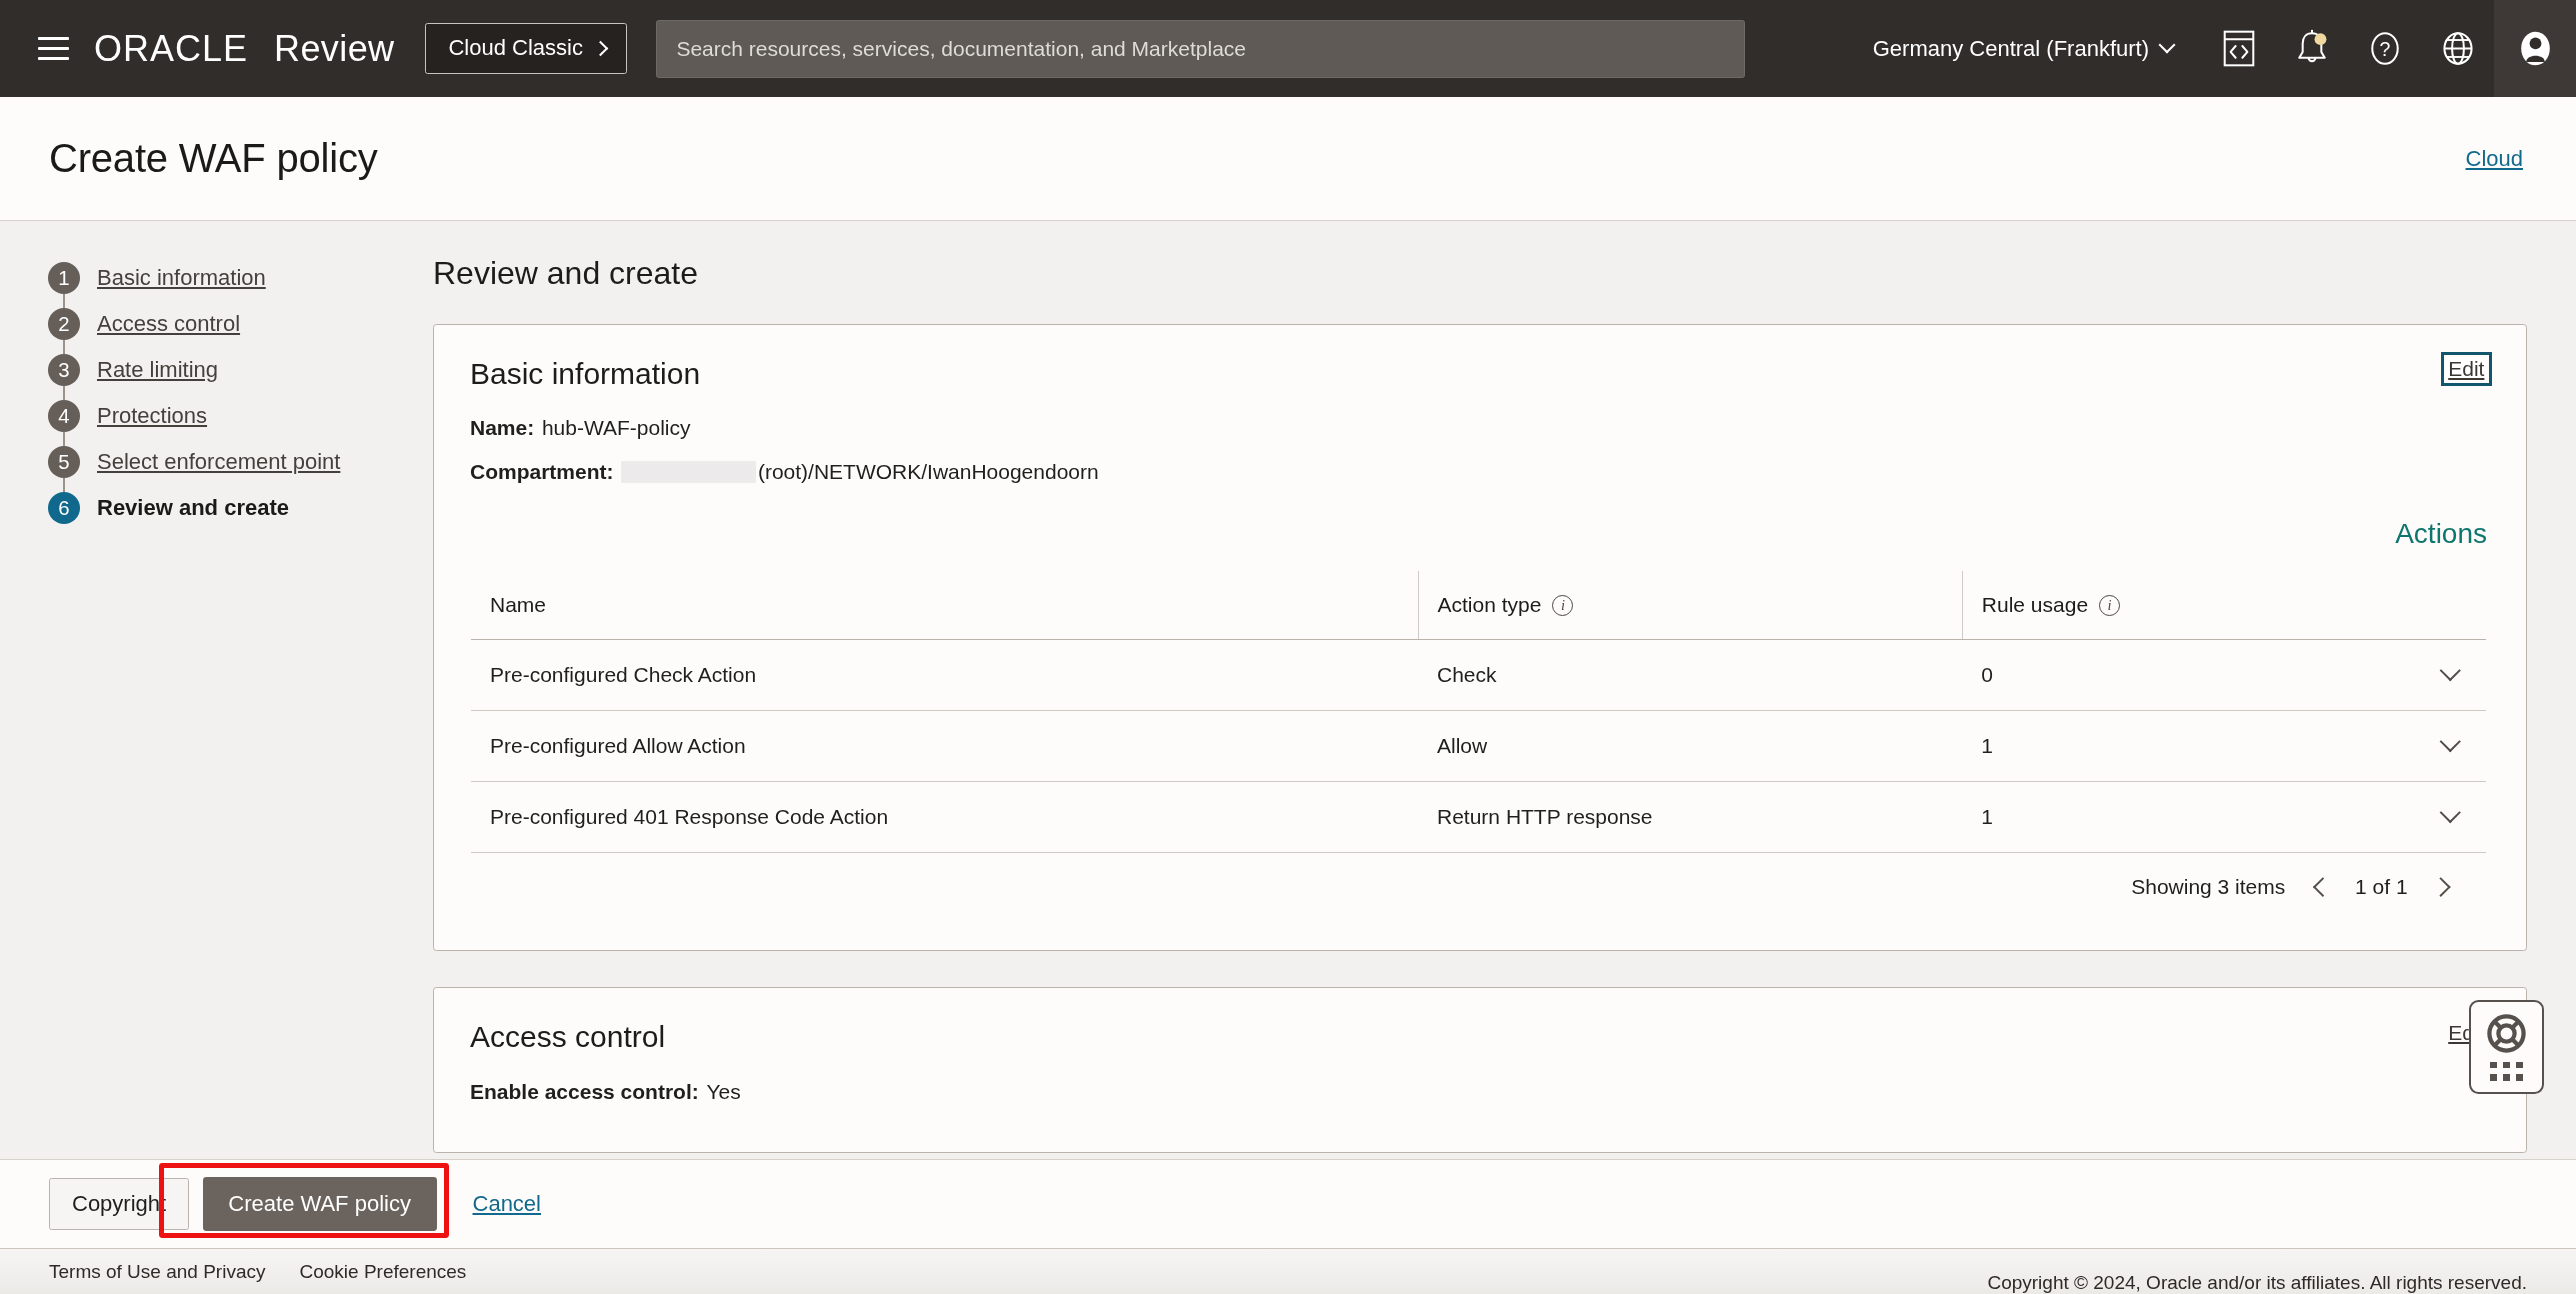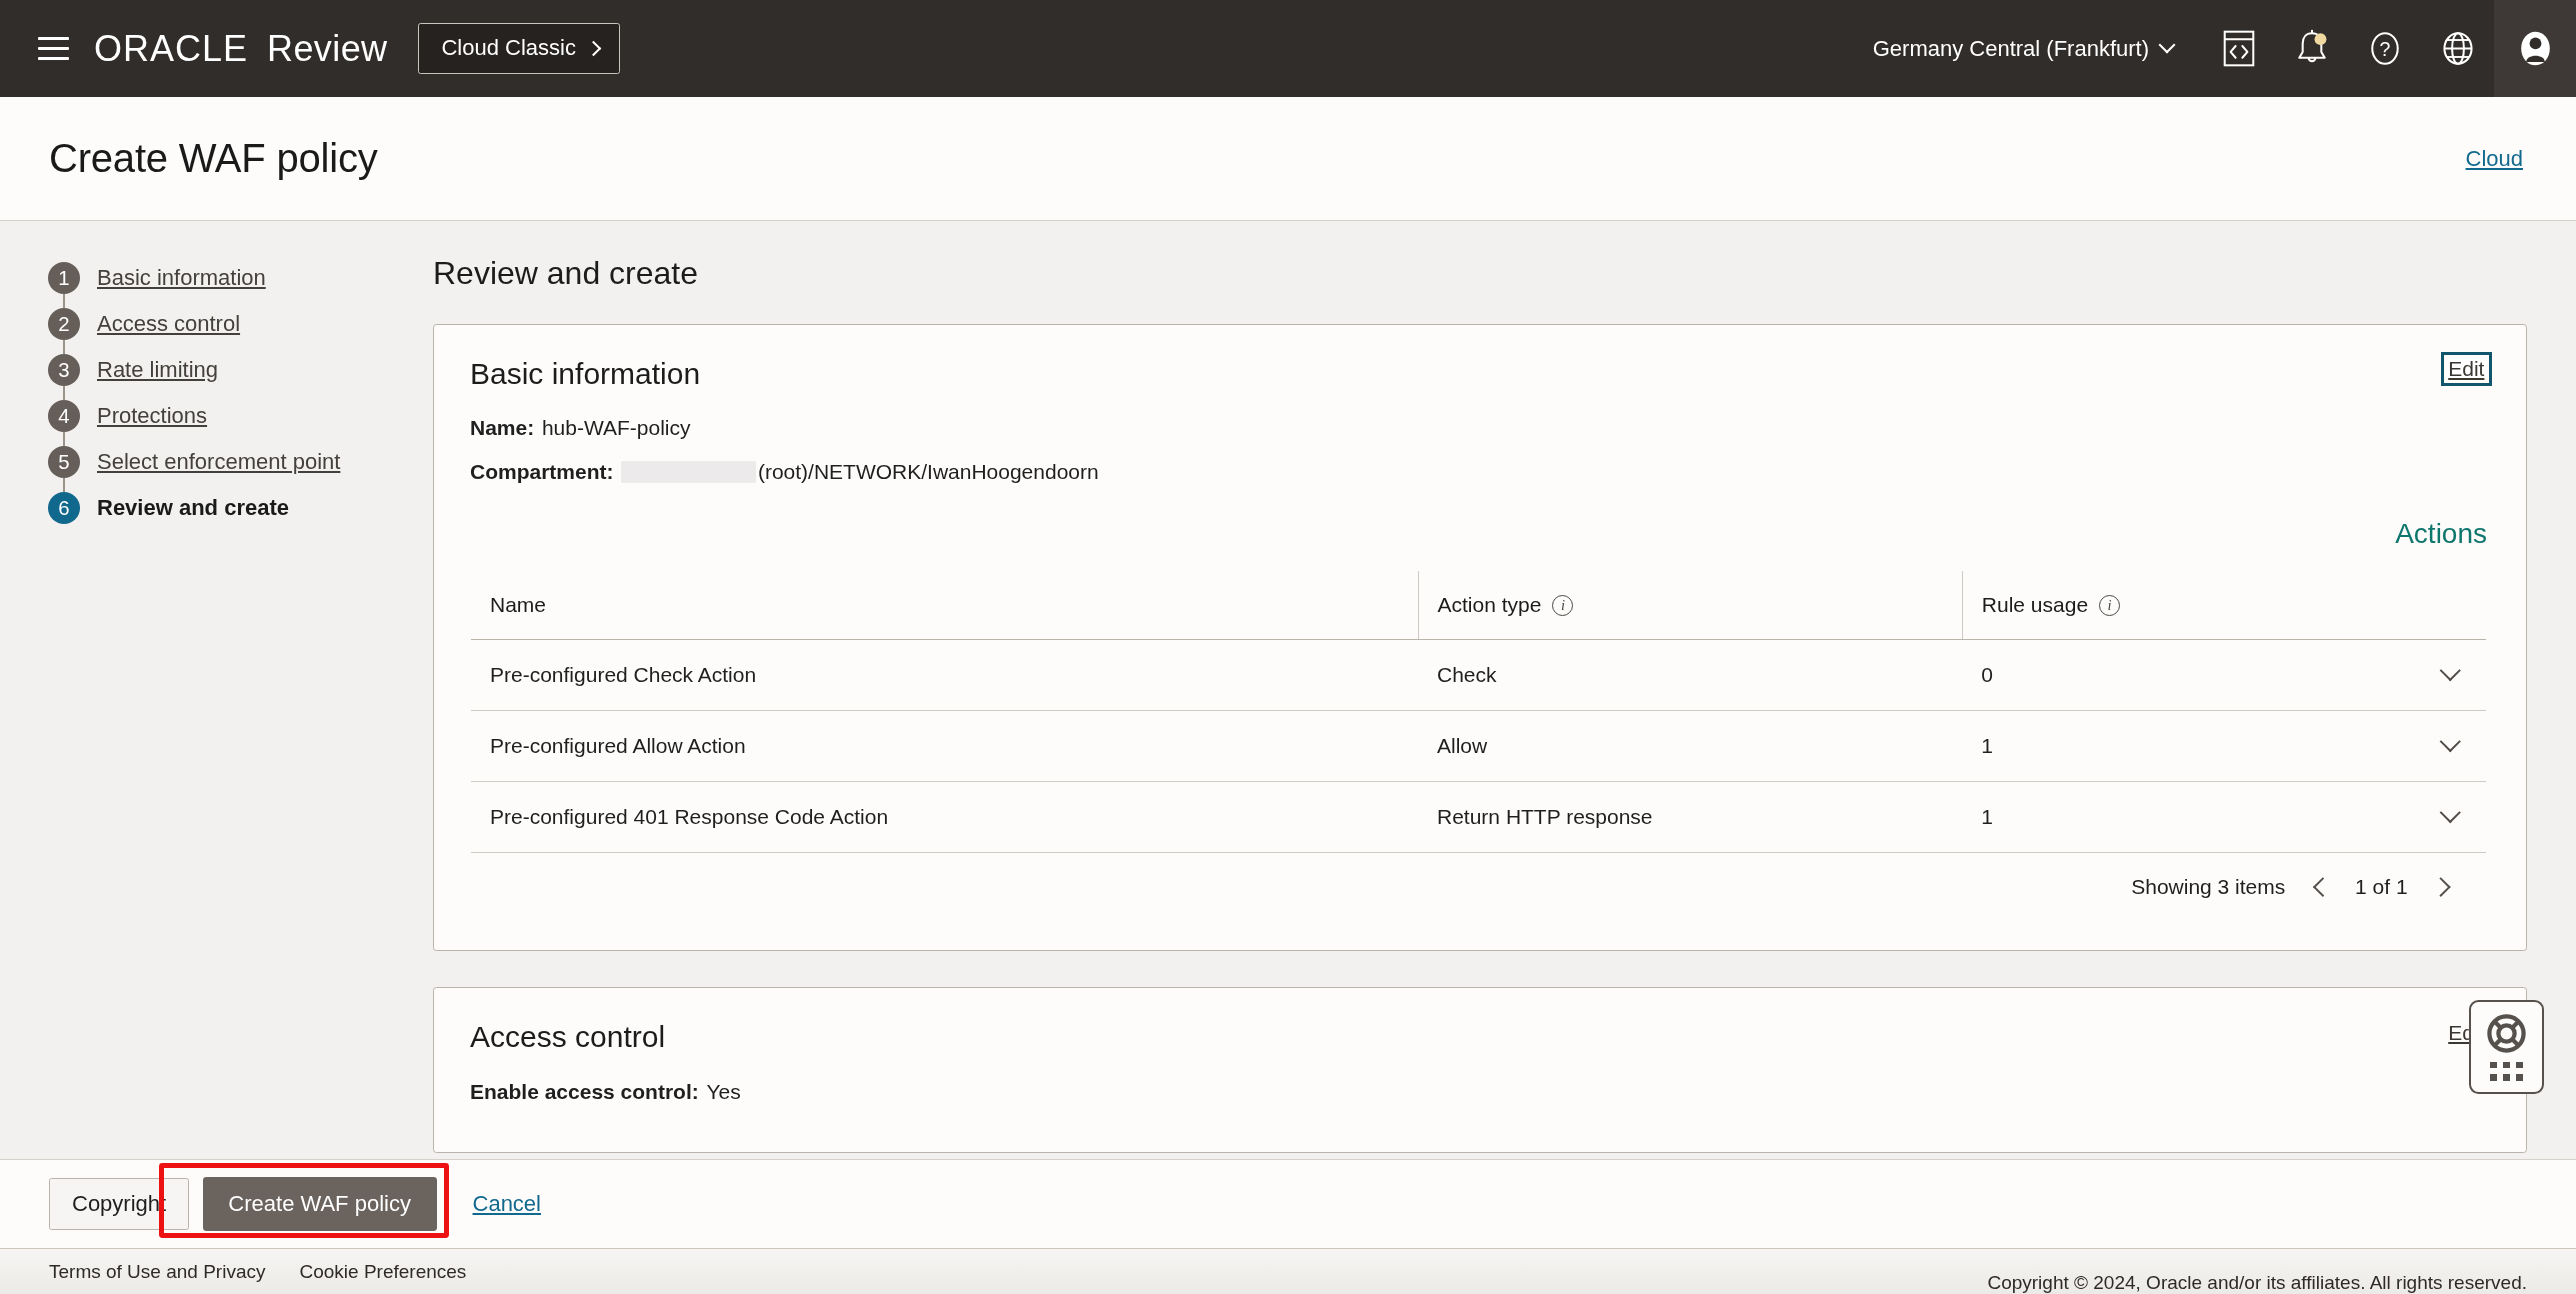--- a/index.html
+++ b/index.html
@@ -32,21 +32,21 @@
   }
   .hamburger span {
     display: block;
     width: 31px; height: 2.6px;
     background: #ffffff;
     border-radius: 0.9px;
   }
   .oracle-logo {
     display: flex;
     align-items: baseline;
-    gap: 19px;
+    gap: 26px;
     margin-right: 31px;
     user-select: none;
   }
   .oracle-word {
     font-size: 36px;
     font-weight: 400;
     letter-spacing: 1px;
     color: #ffffff;
     font-family: "Liberation Sans", sans-serif;
   }
@@ -491,20 +491,23 @@
   <div class="oracle-logo">
     <span class="oracle-word">ORACLE</span>
     <span class="cloud-word">Review</span>
   </div>
 
   <div class="cloud-classic-btn">
     <span>Cloud Classic</span>
     <span class="chev-right"></span>
   </div>
 
+  <div class="search-box">
+    <input type="text" placeholder="Search resources, services, documentation, and Marketplace" style="">
+  </div>
 
   <div class="nav-right">
 
     <div class="region-sel">
       <span>Germany Central (Frankfurt)</span>
       <span class="chev-down-w"></span>
     </div>
 
     <div class="nav-icon">
       <svg width="32" height="37" viewBox="0 0 38 44">

